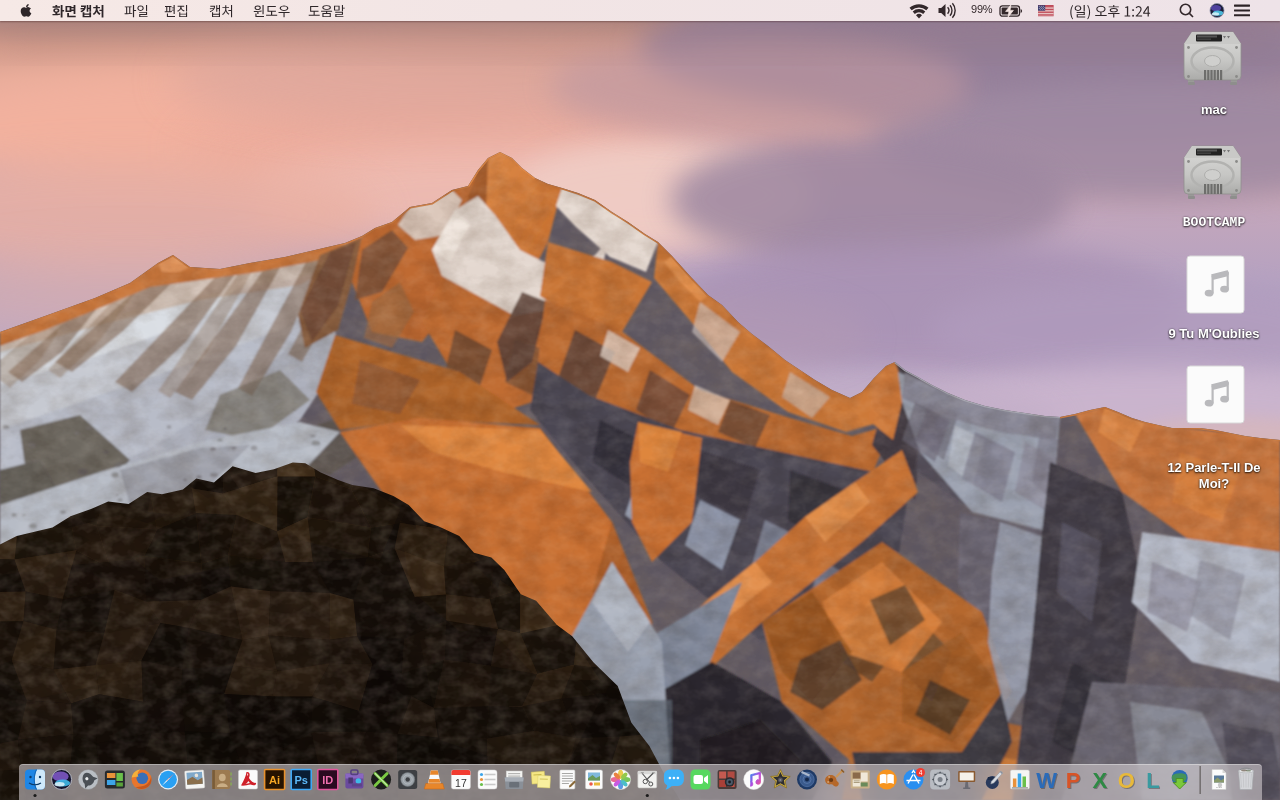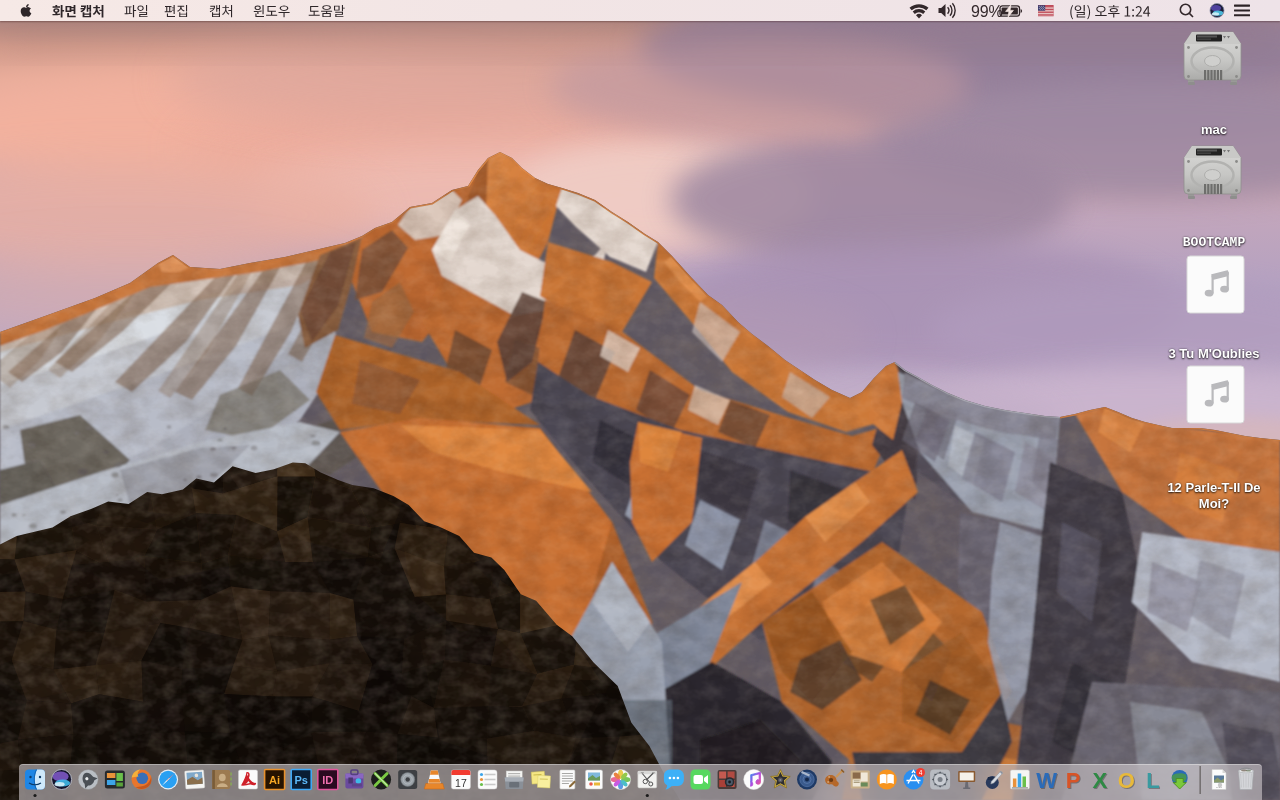--- a/index.html
+++ b/index.html
@@ -1,17 +1,17 @@
 <!DOCTYPE html>
 <html><head><meta charset="utf-8"><style>
 html,body{margin:0;padding:0;width:1280px;height:800px;overflow:hidden;font-family:"Liberation Sans",sans-serif;}
 #wp{position:absolute;top:0;left:0;}
 #menubar{position:absolute;top:0;left:0;width:1280px;height:21px;background:linear-gradient(90deg,#f6e9e6,#f2e5e5 40%,#eee3e8);box-shadow:0 1px 1.5px rgba(60,30,30,0.4);}
-#pct{position:absolute;top:2.5px;left:971px;font-size:16px;color:#33282b;letter-spacing:-0.2px;}
-.dlabel{position:absolute;text-align:center;font-size:13px;font-weight:bold;color:#fff;text-shadow:0 1px 2px rgba(0,0,0,0.8),0 0 2px rgba(0,0,0,0.5);line-height:16px;margin-top:20px;}
+#pct{position:absolute;top:2.5px;left:971px;font-size:11px;color:#33282b;letter-spacing:-0.2px;}
+.dlabel{position:absolute;text-align:center;font-size:13px;font-weight:bold;color:#fff;text-shadow:0 1px 2px rgba(0,0,0,0.8),0 0 2px rgba(0,0,0,0.5);line-height:16px;}
 #dock{position:absolute;left:19px;top:763.5px;width:1243px;height:36.5px;background:rgba(213,207,211,0.58);border-top:0.5px solid rgba(255,255,255,0.35);border-radius:4px 4px 0 0;backdrop-filter:blur(16px);}
 </style></head><body>
 <svg id="wp" width="1280" height="800" viewBox="0 0 1280 800">
 <defs>
  <linearGradient id="sky" x1="0" y1="0" x2="0" y2="1">
   <stop offset="0" stop-color="#977370"></stop>
   <stop offset="0.045" stop-color="#b0867f"></stop>
   <stop offset="0.10" stop-color="#d19a8a"></stop>
   <stop offset="0.17" stop-color="#e0a897"></stop>
   <stop offset="0.30" stop-color="#d8aaa9"></stop>
@@ -542,21 +542,21 @@
 <rect width="57" height="57" rx="3" fill="#fbfbfb" stroke="#d8d8d8" stroke-width="1"></rect>
 <g fill="#b9b9bc">
 <path d="M22,40.5 a4.4,3.4 0 1 0 0.1,-6.8 a4.4,3.4 0 0 0 -0.1,6.8 z M37.5,36.5 a4.4,3.4 0 1 0 0.1,-6.8 a4.4,3.4 0 0 0 -0.1,6.8 z"></path>
 <path d="M24.5,37.5 l0,-17.5 17.3,-4.3 0,17.8 -2.2,0 0,-13 -12.9,3.2 0,13.8 z"></path>
 <rect x="24.5" y="18.2" width="17.3" height="4.6" transform="rotate(-14 24.5 20)" rx="0.5"></rect>
 </g>
 </g>
 </svg>
 <div class="dlabel" style="left:1150px;top:102px;width:128px;">mac</div>
 <div class="dlabel" style="left:1150px;top:215px;width:128px;font-family:Liberation Mono, monospace;">BOOTCAMP</div>
-<div class="dlabel" style="left:1150px;top:326px;width:128px;">3 Tu M'Oublies</div>
+<div class="dlabel" style="left:1150px;top:326px;width:128px;">9 Tu M'Oublies</div>
 <div class="dlabel" style="left:1150px;top:460px;width:128px;">12 Parle-T-Il De<br>Moi?</div>
 
 <div id="dock"></div>
 <svg style="position:absolute;top:0;left:0" width="1280" height="800" viewBox="0 0 1280 800">
     <g transform="translate(35.0,779.5)">
       <rect x="-10" y="-10" width="20" height="20" rx="4" fill="#1e86e5"></rect>
 <path d="M2,-10 L6,-10 A4,4 0 0 1 10,-6 L10,6 A4,4 0 0 1 6,10 L2,10 C-1,4 -1,-4 2,-10 Z" fill="#d9eefc" opacity="0.95"></path>
 <path d="M2,-10 C-1,-4 -1,4 2,10 L1,10 C-2,4 -2,-4 1,-10 Z" fill="#1265b5"></path>
 <circle cx="-4.5" cy="-2.5" r="1.2" fill="#0d3a66"></circle>
       <circle cx="5" cy="-2.5" r="1.2" fill="#0d3a66"></circle>

